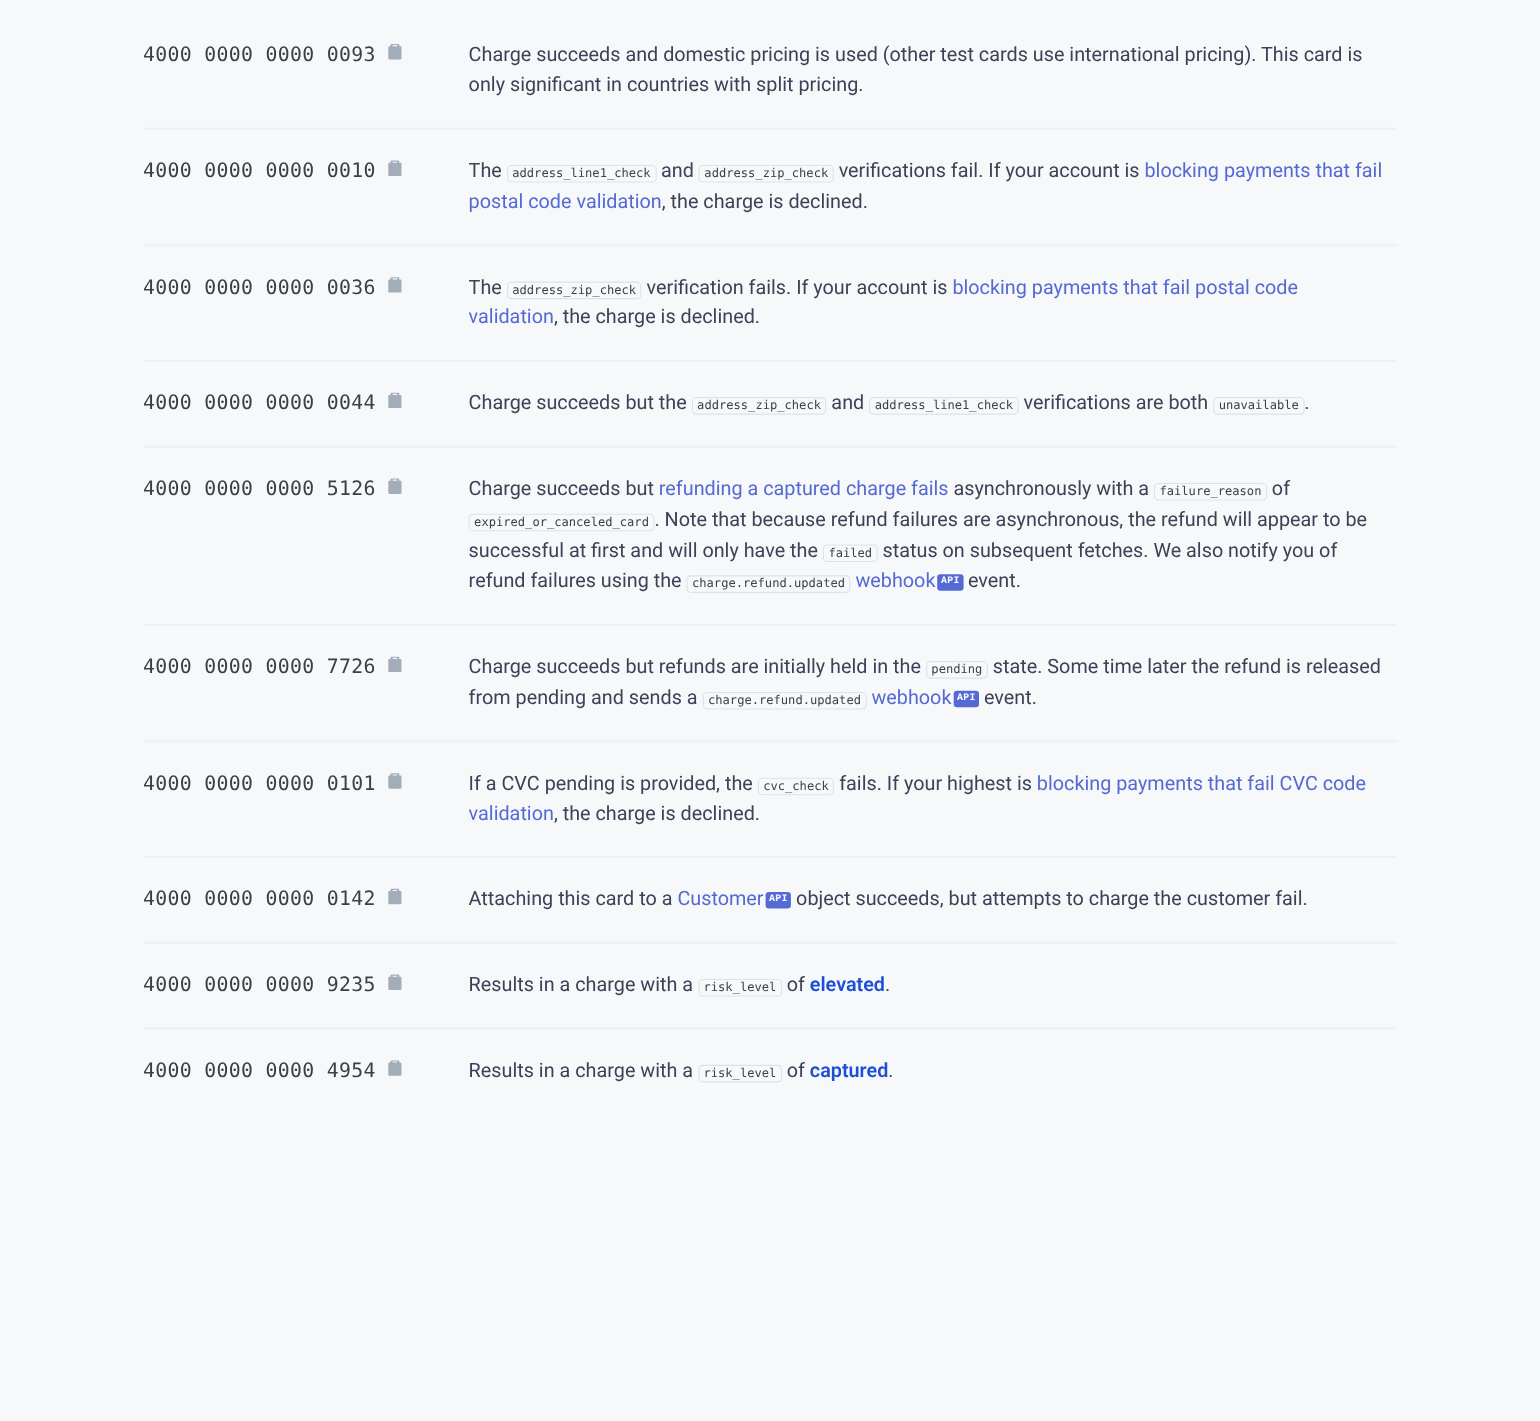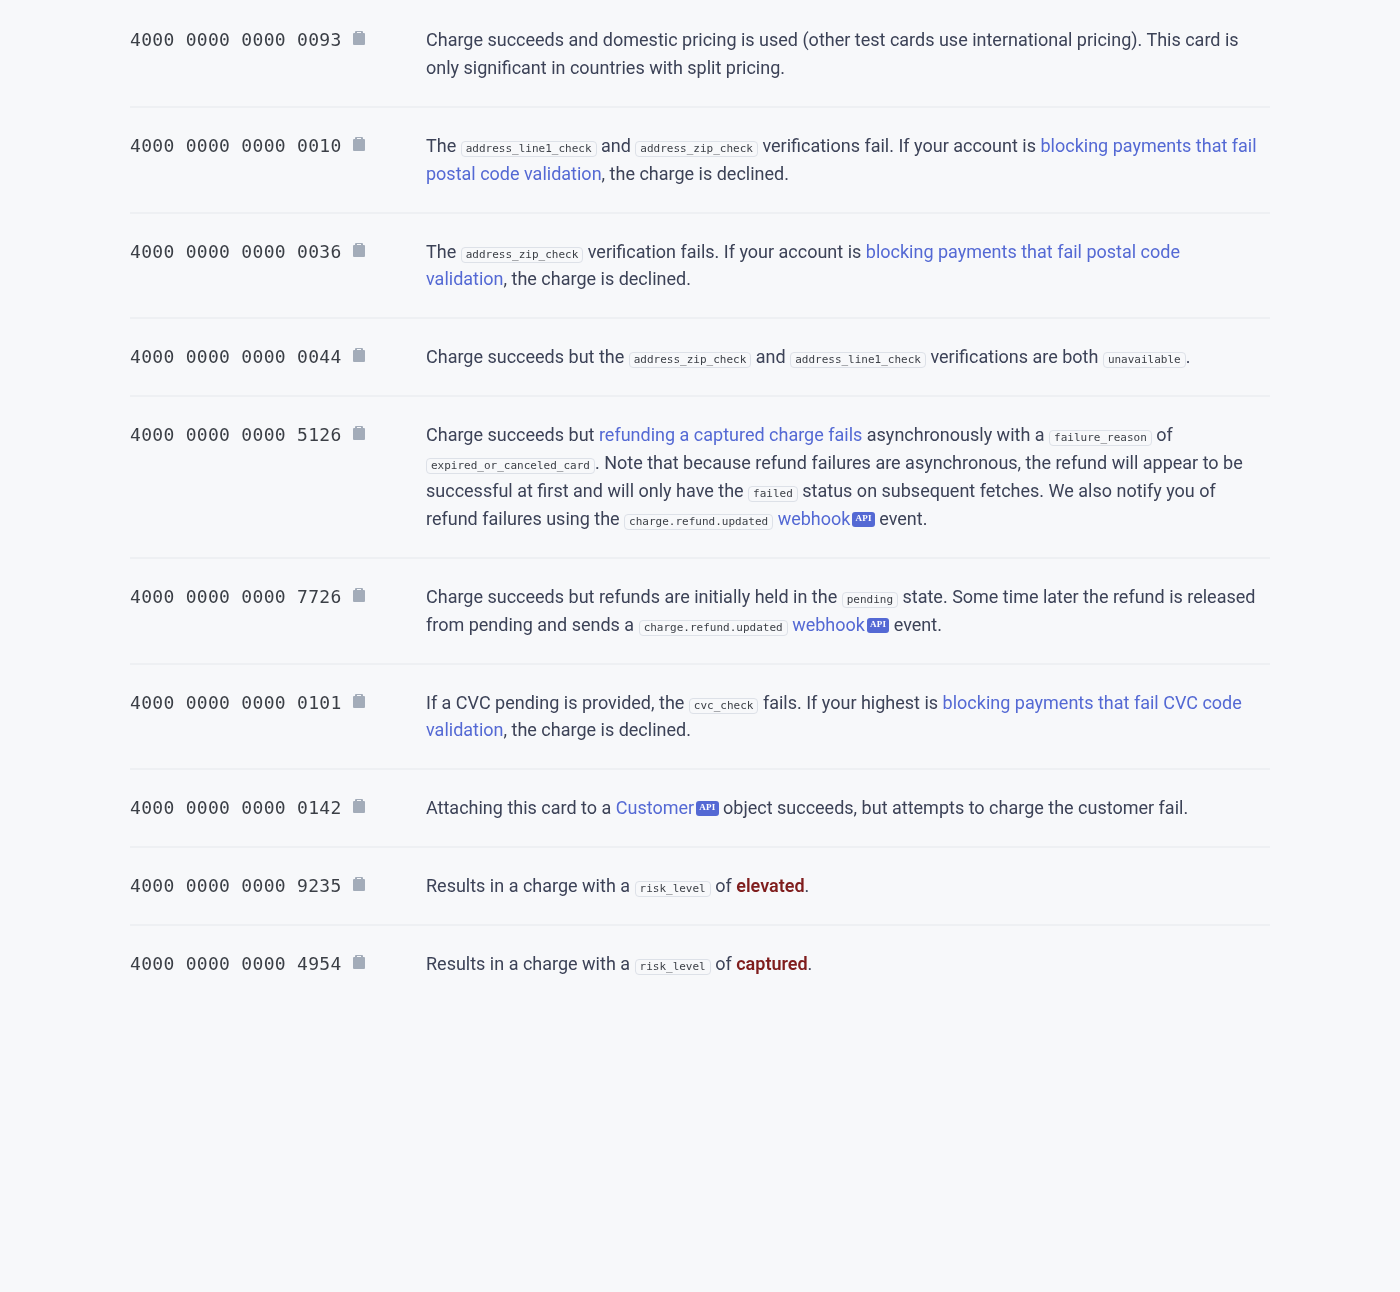--- a/index.html
+++ b/index.html
@@ -3,21 +3,21 @@
 <meta charset="utf-8">
 <style>
   * { box-sizing: border-box; margin: 0; padding: 0; }
   body {
     font-family: -apple-system, BlinkMacSystemFont, "Segoe UI", Roboto, Helvetica, Arial, sans-serif;
     background: #f7f8fa;
     font-size: 18px;
     color: #3c4257;
     line-height: 1.55;
   }
-  .wrap { width: 1140px; margin: 2px auto; }
+  .wrap { width: 1140px; margin: 12px auto; }
   table { width: 100%; border-collapse: collapse; }
   tr { border-bottom: 2px solid #eef0f3; }
   tr:last-child { border-bottom: none; }
   td { vertical-align: top; padding: 24px 0; }
   td.card-cell {
     width: 290px;
     white-space: nowrap;
     font-family: "SFMono-Regular", Consolas, Menlo, monospace;
     color: #3b3f46;
     font-size: 18px;
@@ -48,23 +48,23 @@
     display: inline-block;
     font-size: 9px;
     font-weight: 700;
     background: #5469d4;
     color: #fff;
     border-radius: 3px;
     padding: 0px 3px 1px 3px;
     vertical-align: 4px;
     margin-left: 2px;
     letter-spacing: 0.3px;
-    font-family: Liberation Serif, serif;
+    font-family: Liberation Mono, monospace;
   }
-  strong.term { font-weight: 600; color: #7f1d1d; }
+  strong.term { font-weight: 600; color: #1d4ed8; }
 </style>
 </head>
 <body>
 
 <div class="wrap">
   <table>
     <tbody id="tbody">
         <tr>
           <td class="card-cell"><span>4000 0000 0000 0093</span><span class="clip-btn"><svg viewBox="0 0 16 16" width="16" height="18" fill="currentColor">
                 <path d="M11 1H5a1 1 0 0 0-1 1v1H3a1 1 0 0 0-1 1v10a1 1 0 0 0 1 1h10a1 1 0 0 0 1-1V4a1 1 0 0 0-1-1h-1V2a1 1 0 0 0-1-1zm-5 2V2h4v1H6z"></path>

